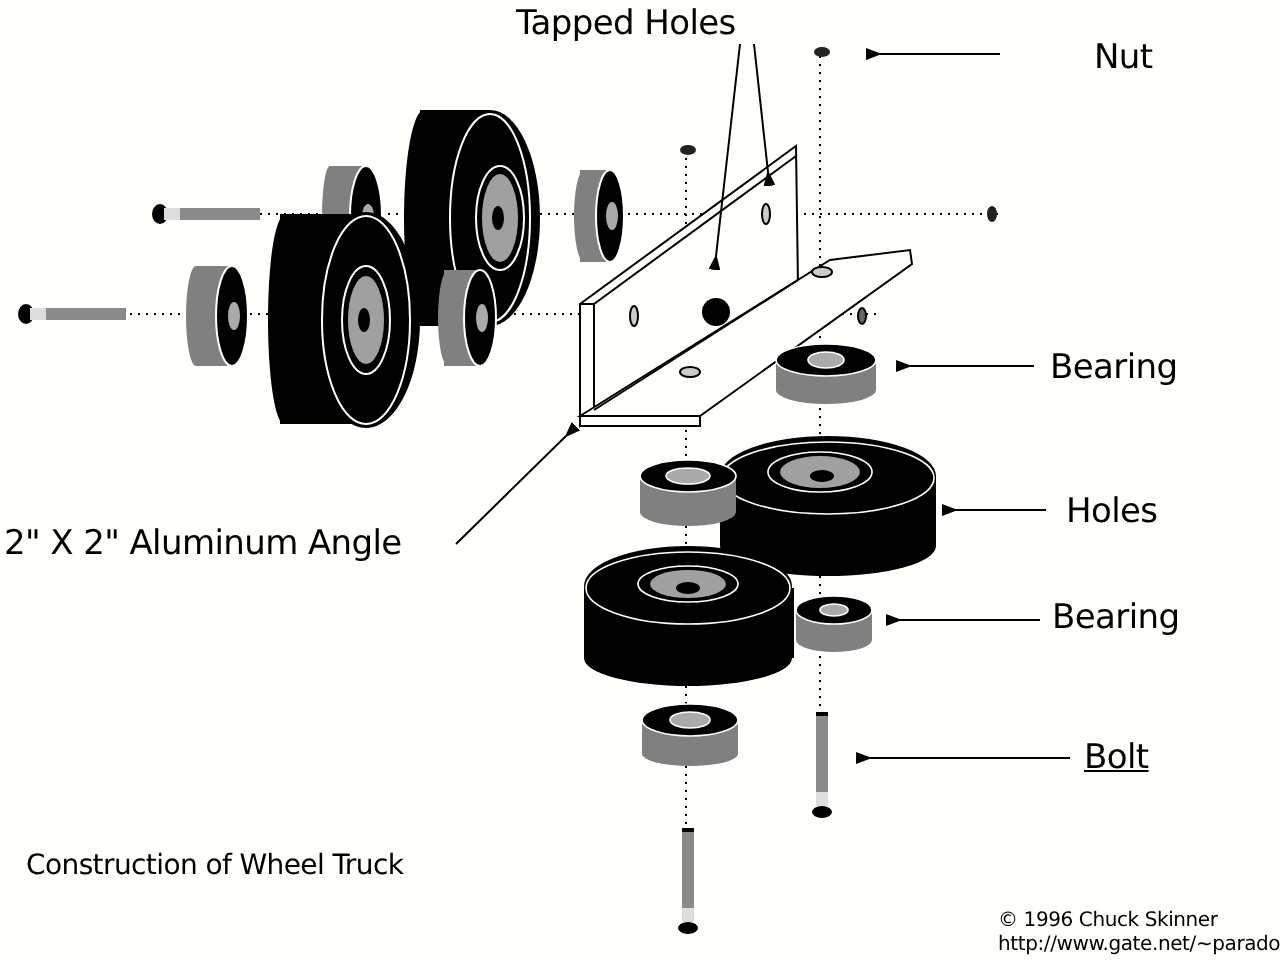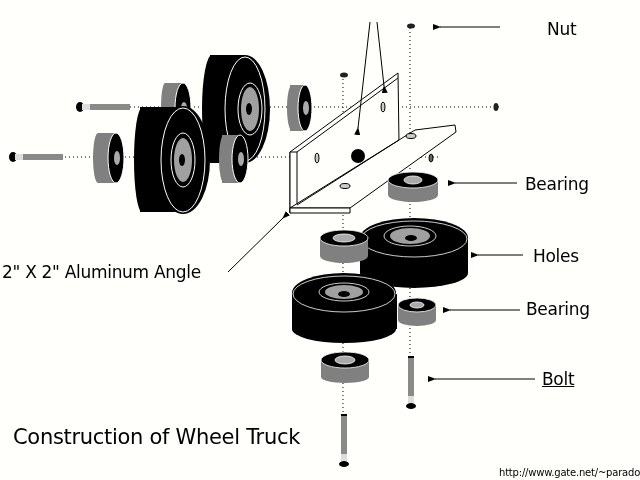--- a/index.html
+++ b/index.html
@@ -1,20 +1,20 @@
 <!DOCTYPE html>
 <html><head>
 <meta charset="utf-8">
 <style>
   html, body { margin:0; padding:0; background:#fffffb; }
   #stage { position:relative; width:640px; height:480px; overflow:hidden; background:#fffffb; }
   svg { position:absolute; left:0; top:0; }
   .lbl { position:absolute; font-family:"DejaVu Sans", sans-serif; color:#000; white-space:nowrap; font-weight:normal; letter-spacing:-0.3px; }
   .lbl-md { font-size:17px; }
-  .lbl-lg { font-size:21px;text-align:center; }
+  .lbl-lg { font-size:14px;text-align:center; }
   .lbl-sm { font-size:10px; line-height:12px; letter-spacing:-0.2px; }
 </style>
 </head>
 <body>
 
 <div id="stage">
 <svg width="640" height="480" viewBox="0 0 640 480">
   <defs>
     <marker id="ah" markerWidth="8" markerHeight="6" refX="1" refY="3" orient="auto">
       <path d="M8,0 L0,3 L8,6 Z" fill="#000"></path>
@@ -164,21 +164,23 @@
     <line x1="377" y1="22" x2="384" y2="86" marker-end="url(#ah)"></line>
     <line x1="500" y1="27" x2="440" y2="27" marker-end="url(#ah)"></line>
     <line x1="517" y1="183" x2="455" y2="183" marker-end="url(#ah)"></line>
     <line x1="523" y1="255" x2="478" y2="255" marker-end="url(#ah)"></line>
     <line x1="520" y1="310" x2="450" y2="310" marker-end="url(#ah)"></line>
     <line x1="535" y1="379" x2="435" y2="379" marker-end="url(#ah)"></line>
     <line x1="228" y1="272" x2="283" y2="218" marker-end="url(#ah)"></line>
   </g>
 </svg>
 
+<div class="lbl lbl-md" style="left:258px;top:2px;">Tapped Holes</div>
 <div class="lbl lbl-md" style="left:503px;top:19px;margin-left:44px;">Nut</div>
 <div class="lbl lbl-md" style="left:525px;top:174px;">Bearing</div>
 <div class="lbl lbl-md" style="left:533px;top:246px;">Holes</div>
 <div class="lbl lbl-md" style="left:526px;top:299px;">Bearing</div>
 <div class="lbl lbl-md" style="left:542px;top:369px;text-decoration:underline;">Bolt</div>
 <div class="lbl lbl-md" style="left:2px;top:262px;">2" X 2" Aluminum Angle</div>
 <div class="lbl lbl-lg" style="left:13px;top:425px;">Construction of Wheel Truck</div>
+<div class="lbl lbl-sm" style="left:499px;top:455px;">© 1996 Chuck Skinner</div>
 <div class="lbl lbl-sm" style="left:499px;top:467px;">http://www.gate.net/~paradox</div>
 </div>
 
 </body></html>

